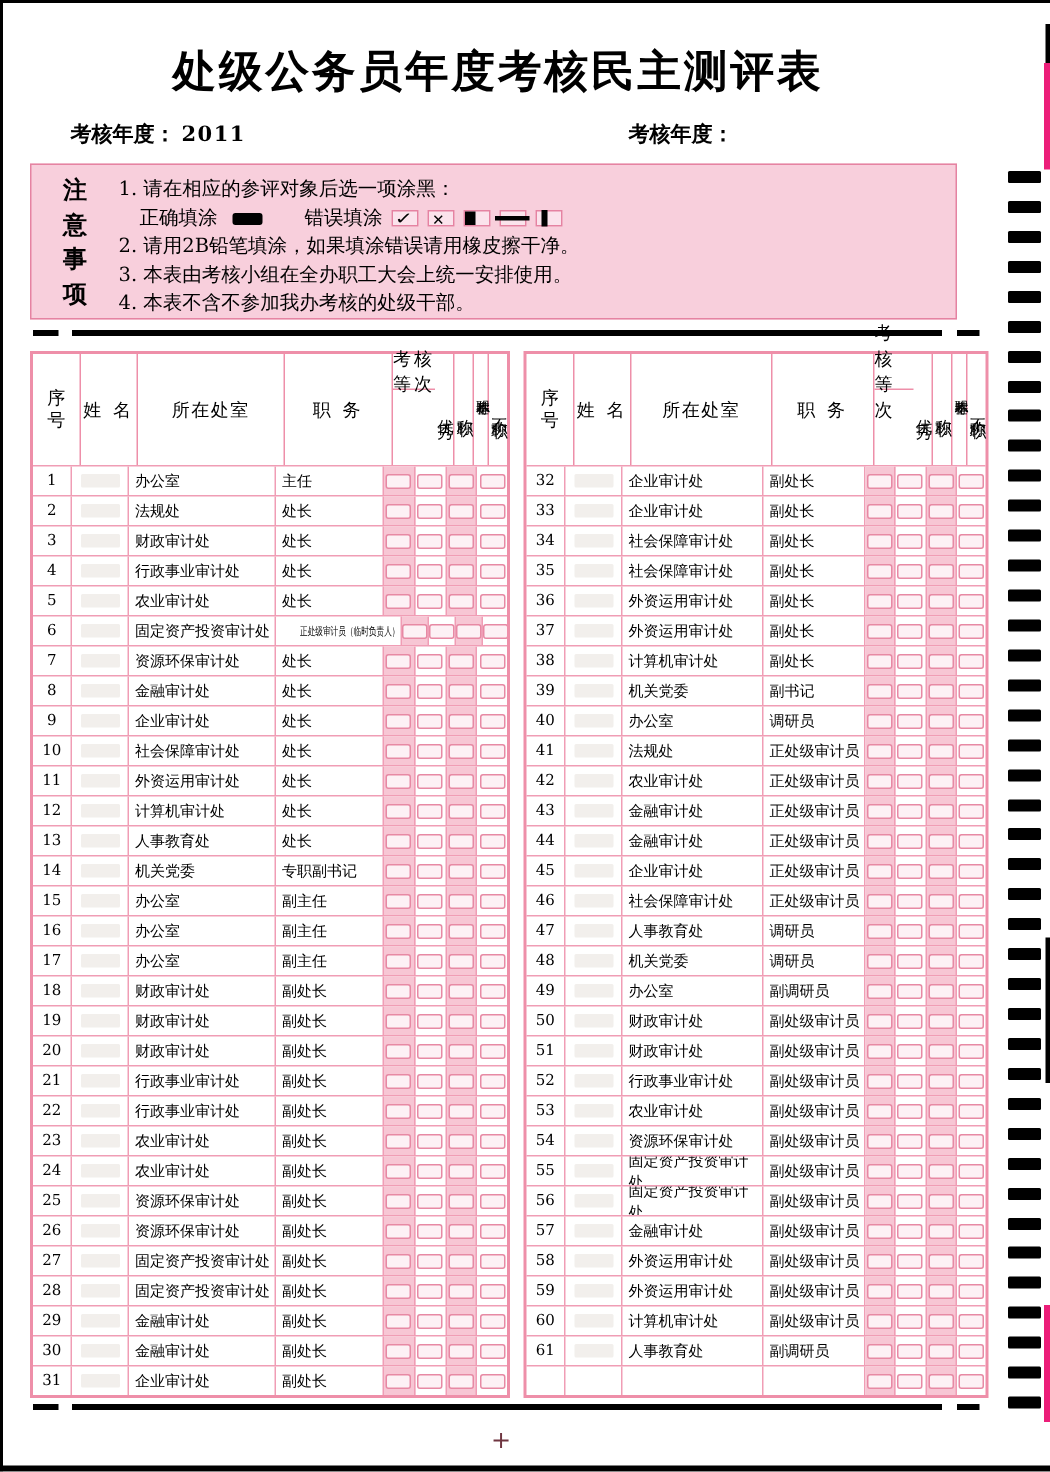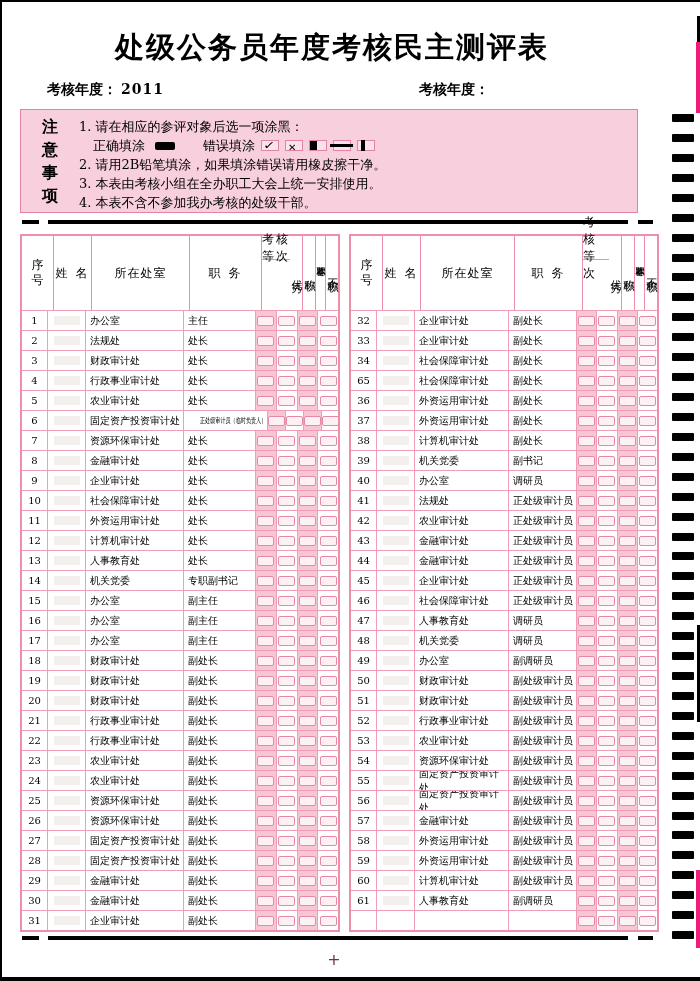--- a/index.html
+++ b/index.html
@@ -938,21 +938,21 @@
           </div>
           <div class="bc striped">
             <div class="bubble"></div>
           </div>
           <div class="bc last">
             <div class="bubble"></div>
           </div>
         </div>
       </div>
       <div class="trow">
-        <div class="c no">65</div>
+        <div class="c no">35</div>
         <div class="c name">
           <div class="redact"></div>
         </div>
         <div class="c dept">社会保障审计处</div>
         <div class="c post">副处长</div>
         <div class="c bgroup">
           <div class="bc striped">
             <div class="bubble"></div>
           </div>
           <div class="bc">

